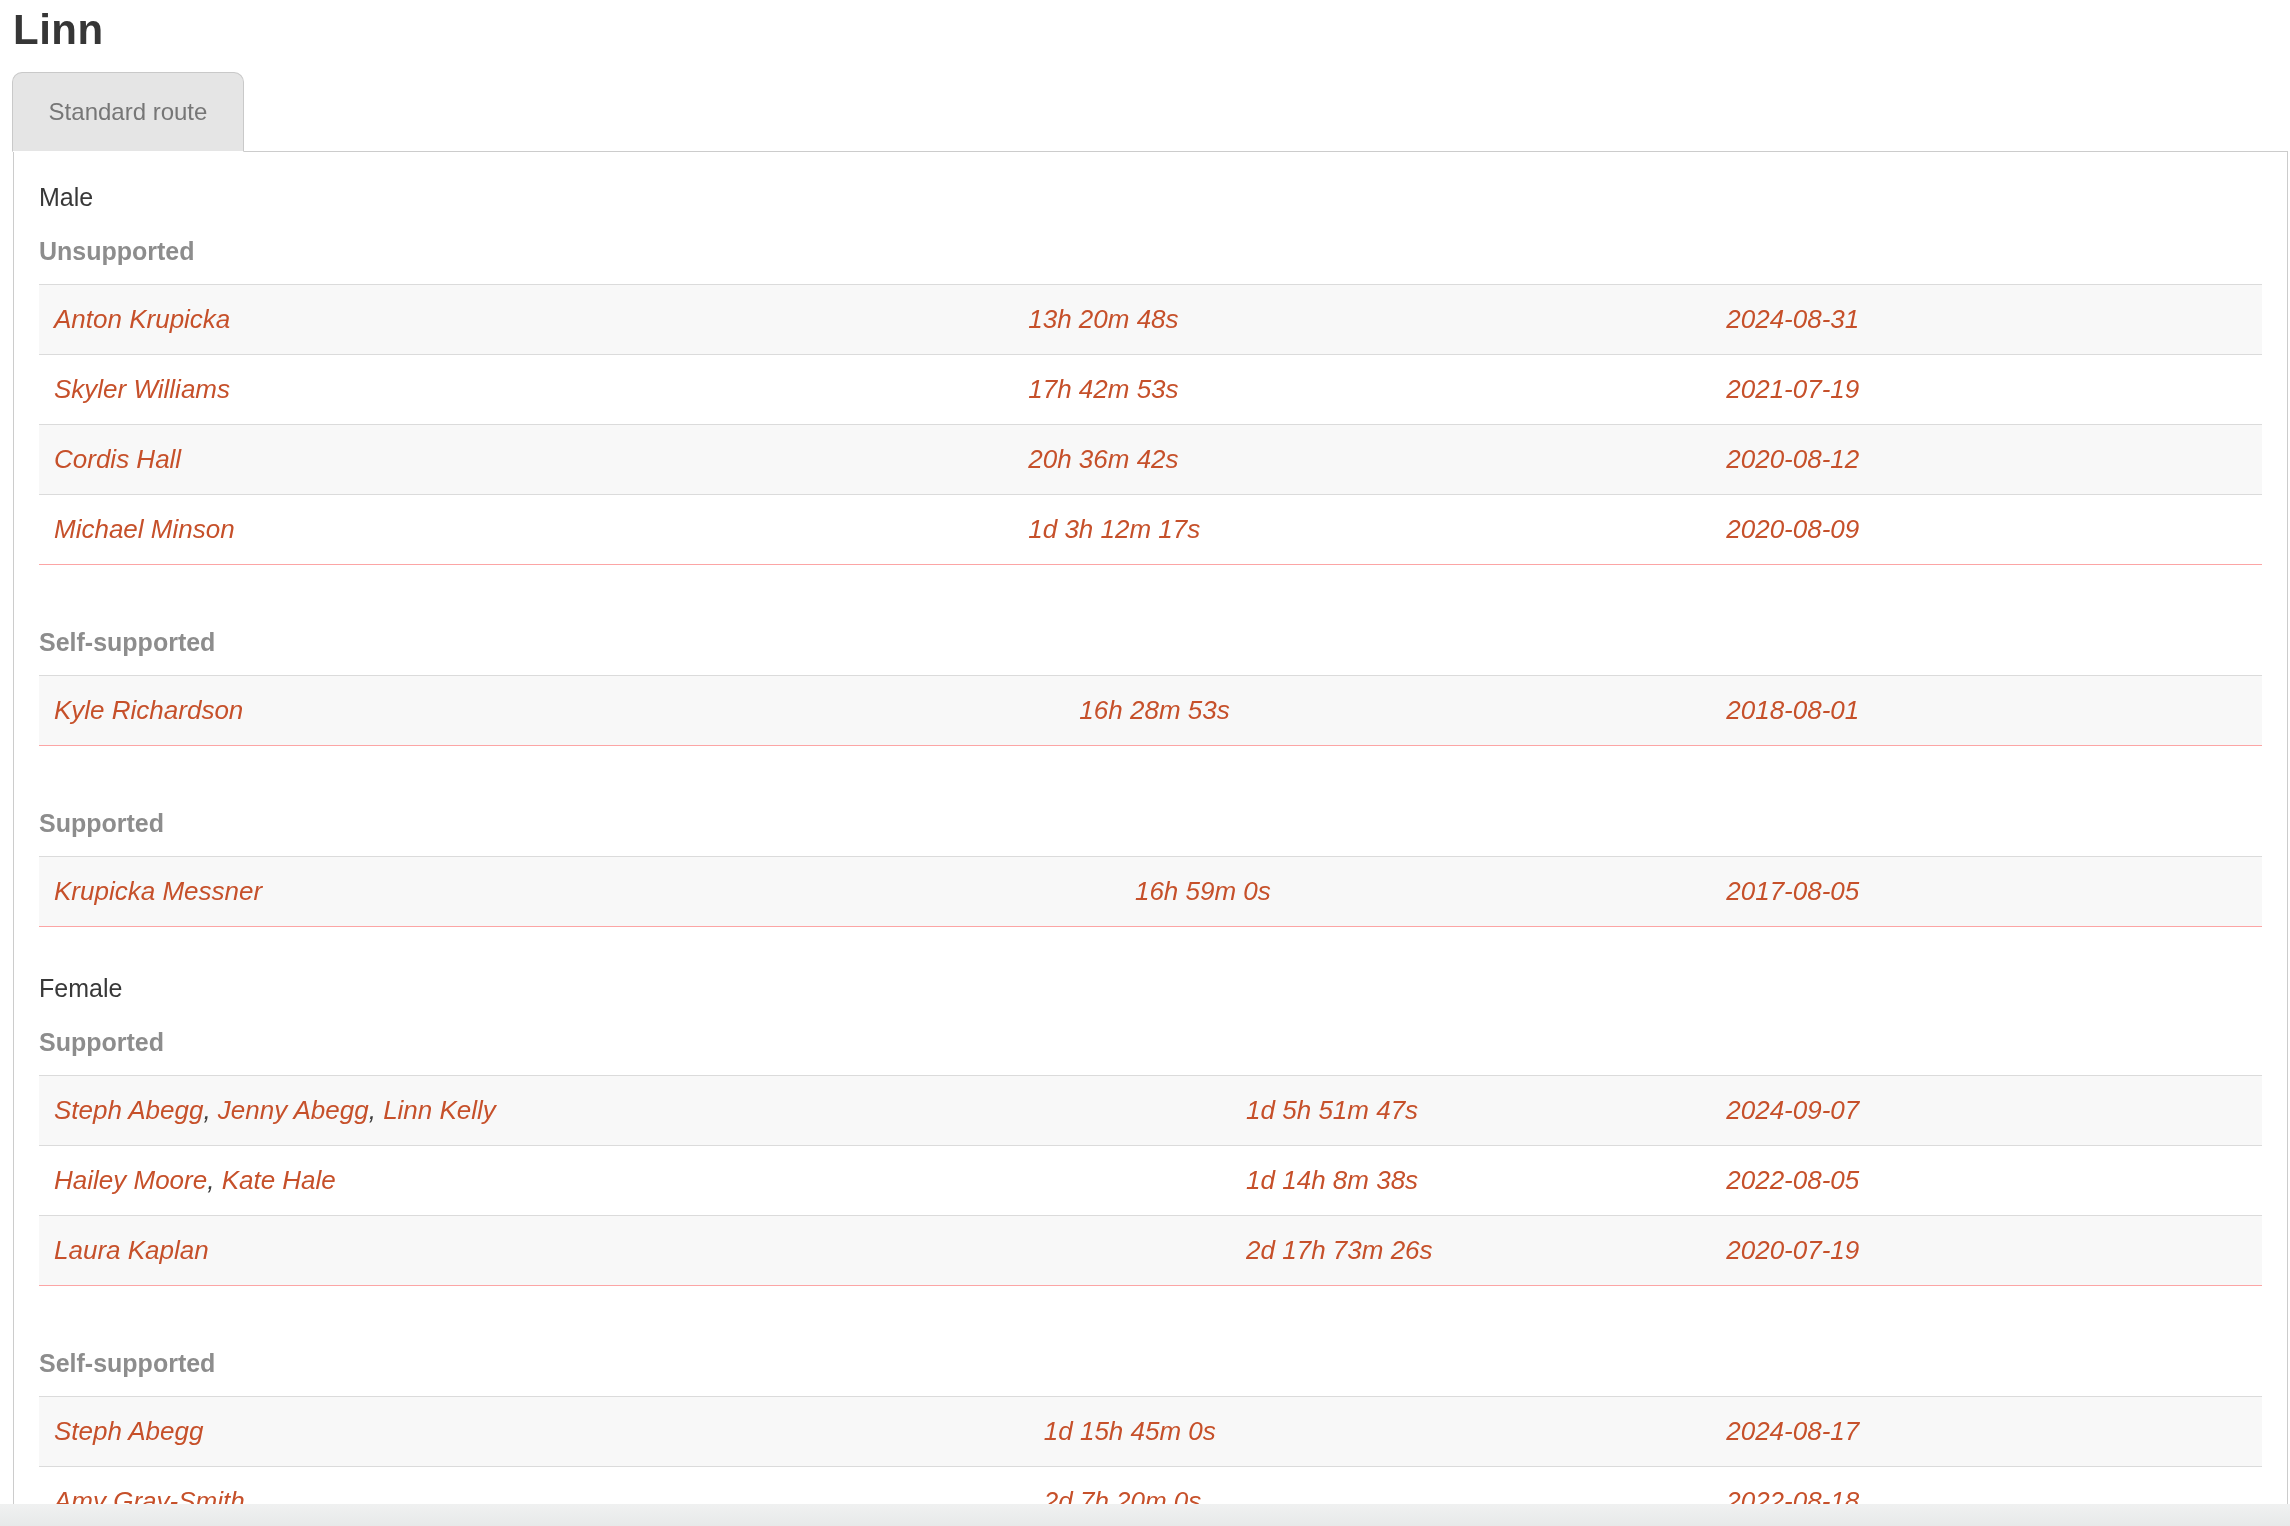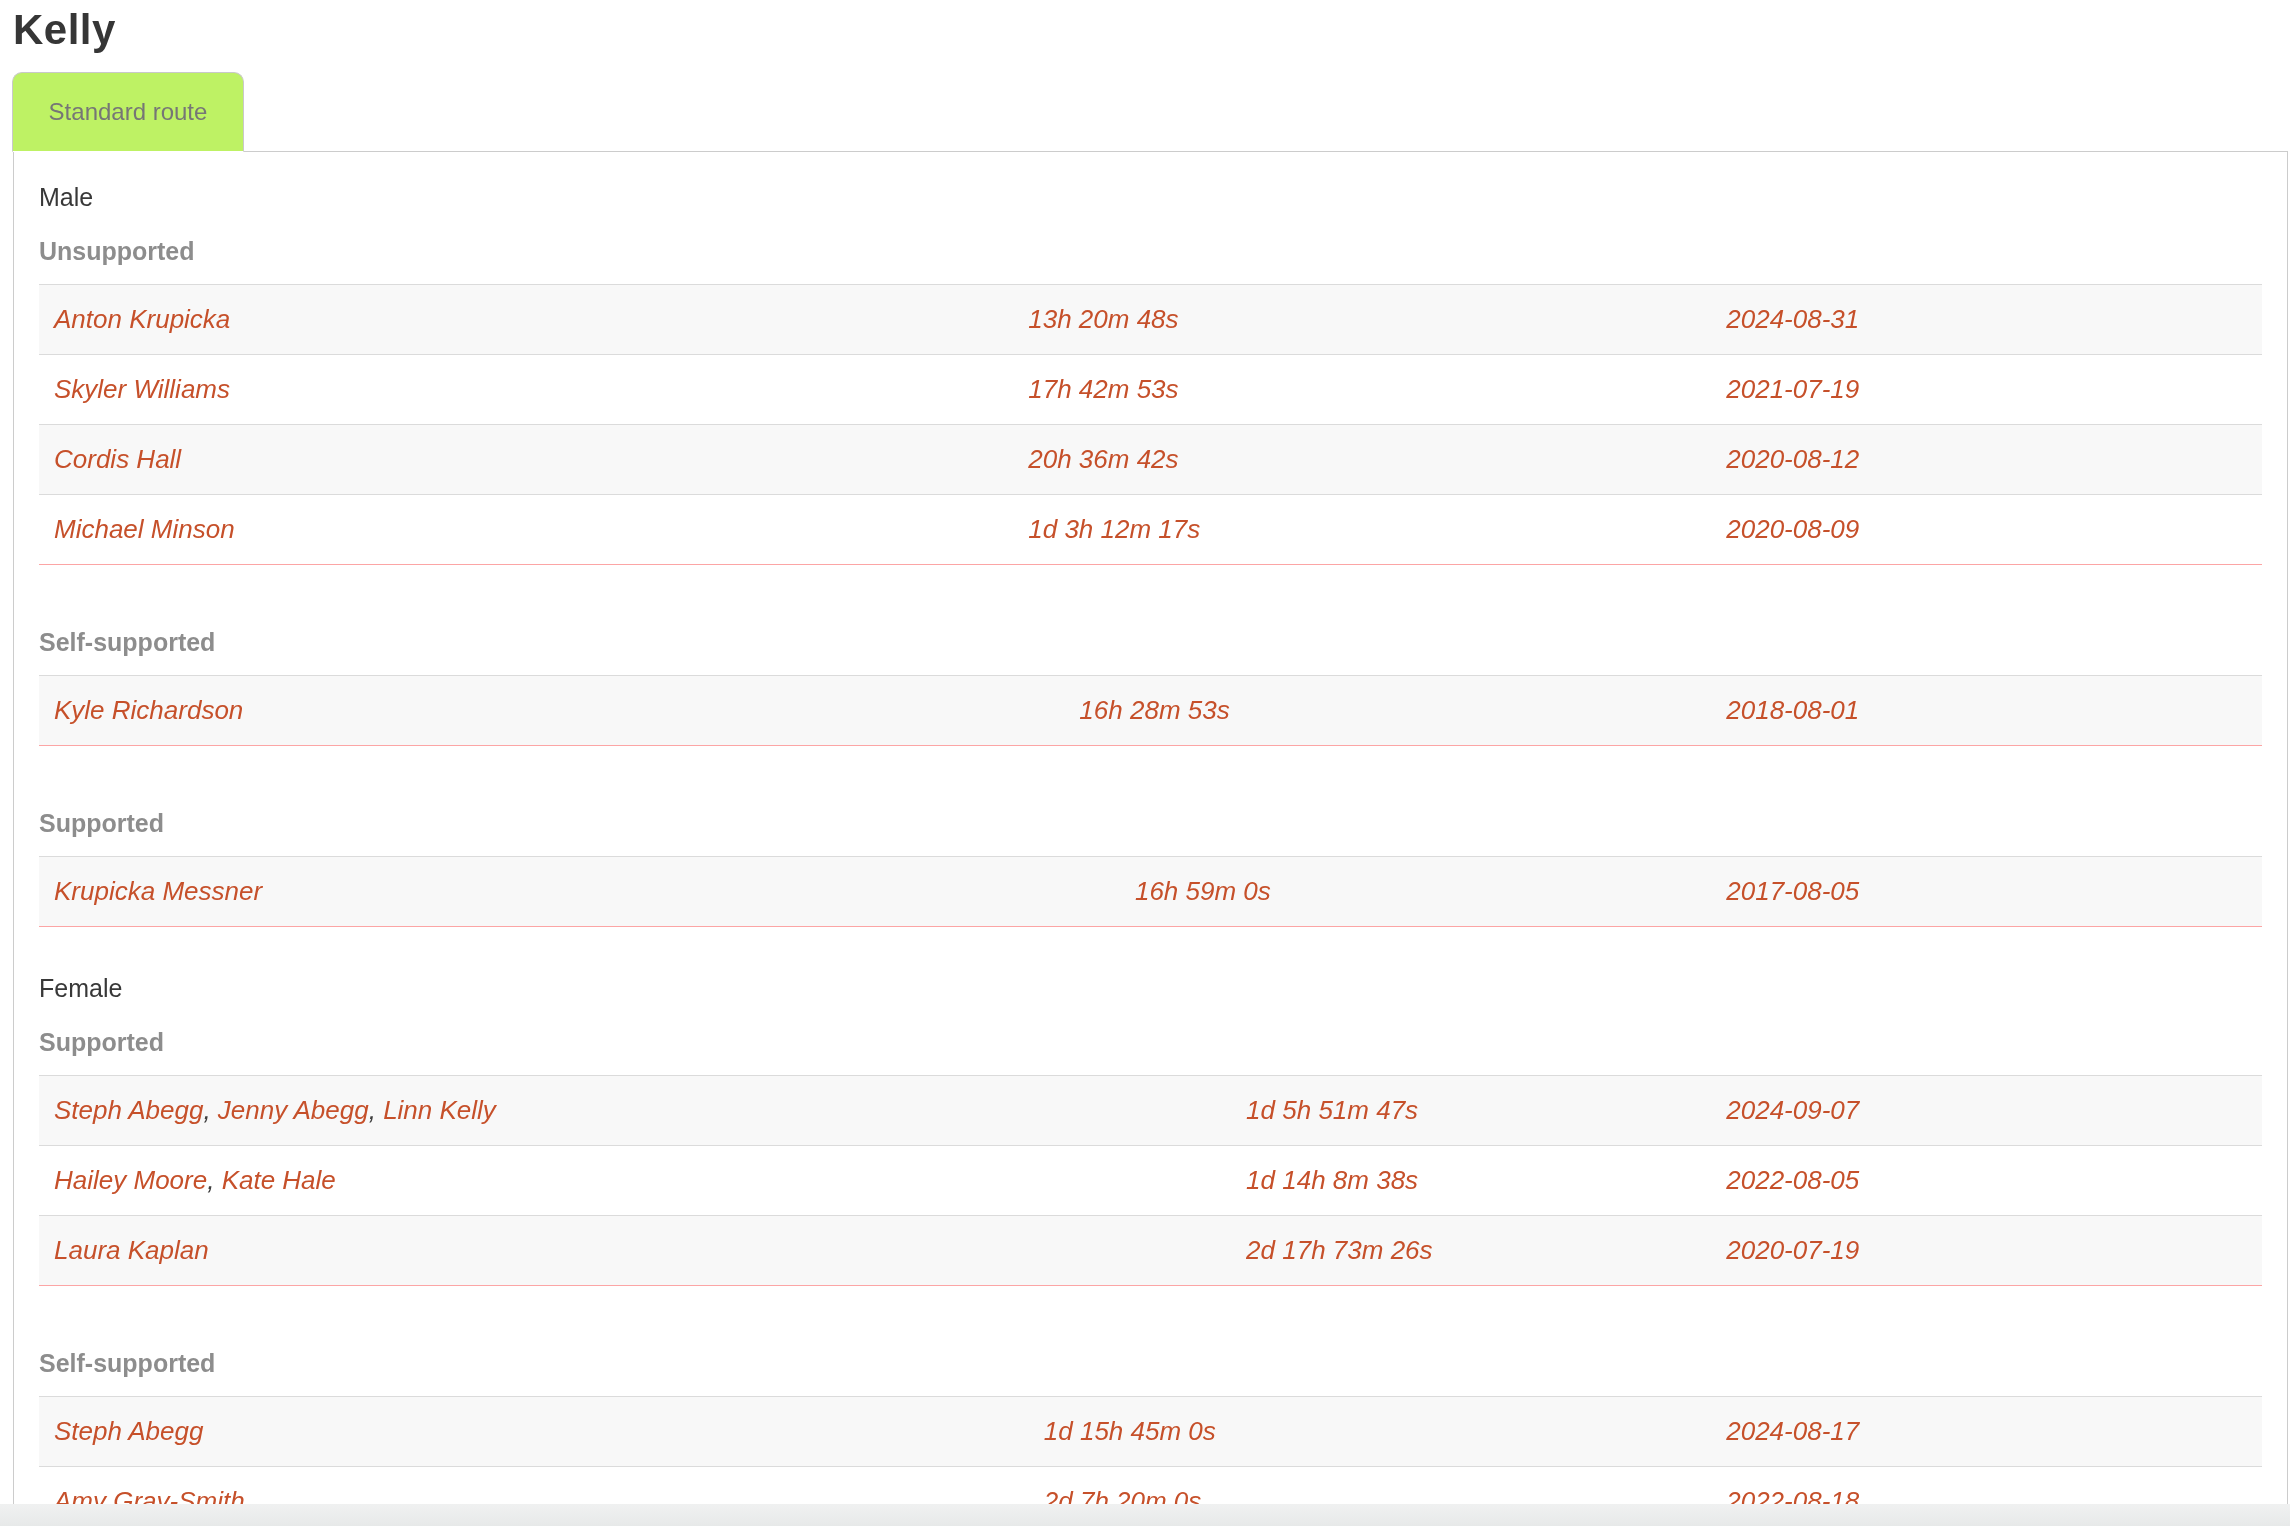--- a/index.html
+++ b/index.html
@@ -19,21 +19,21 @@
     font-weight: bold;
     color: #363636;
     letter-spacing: 0.5px;
     line-height: 1.15;
   }
 
   
   .tabbar { display: flex; margin-left: -1px; position: relative; z-index: 2; }
   .tab {
     width: 232px; height: 80px;
-    background: #bef264;
+    background: #e5e5e5;
     border: 1px solid #c9c9c9;
     border-bottom: 1px solid #ffffff;
     border-radius: 10px 10px 0 0;
     margin-bottom: -1px;
     display: flex; align-items: center; justify-content: center;
     font-size: 24px; color: #767676;
     cursor: pointer;
   }
 
   
@@ -95,21 +95,21 @@
     left: 0; top: 1504px;
     width: 2290px; height: 22px;
     background: linear-gradient(#f0f1f1, #e7e9e9);
     z-index: 5;
   }
 </style>
 </head>
 <body>
 
 <div class="page">
-  <h1 class="page-title">Kelly</h1>
+  <h1 class="page-title">Linn</h1>
 
   <div class="tabbar">
     <div class="tab active">
       <span>Standard route</span>
     </div>
   </div>
 
   <div class="panel" id="panel">
       <h2 class="gender">Male</h2>
       <h3 class="category first">Unsupported</h3>

